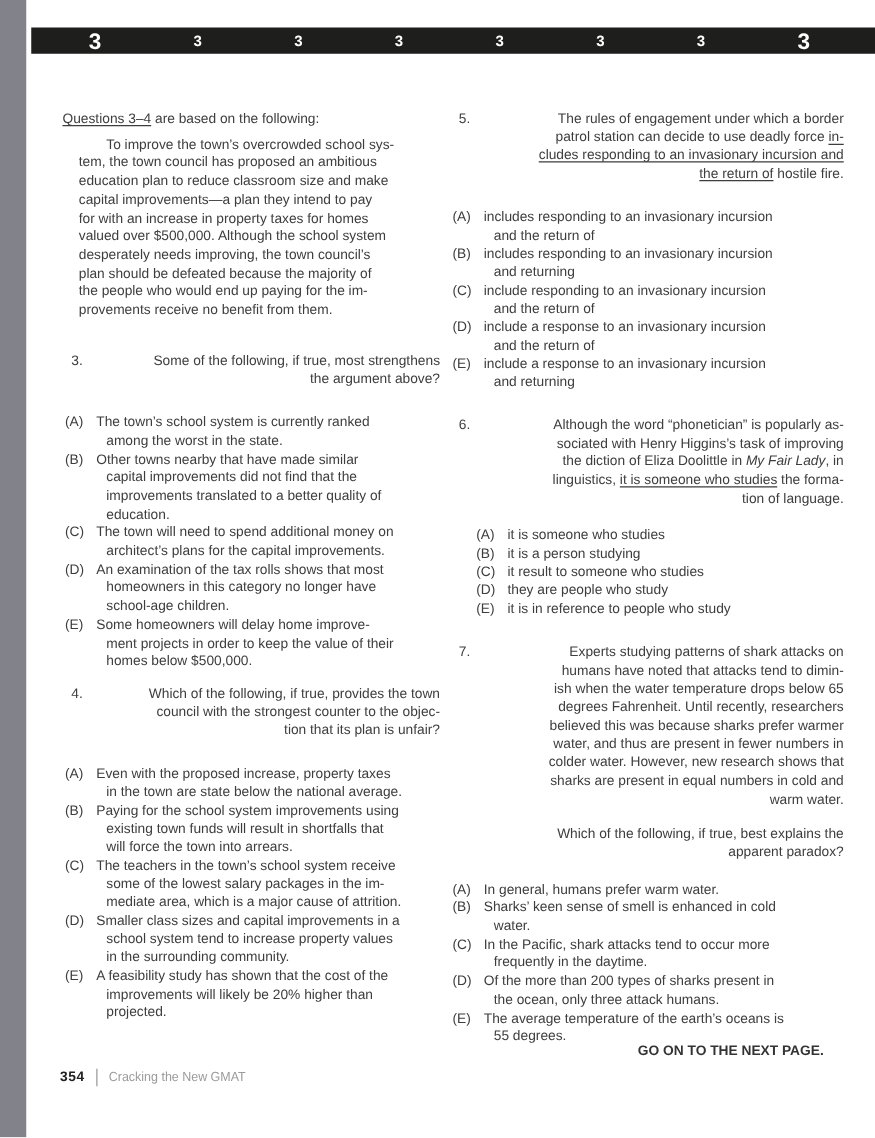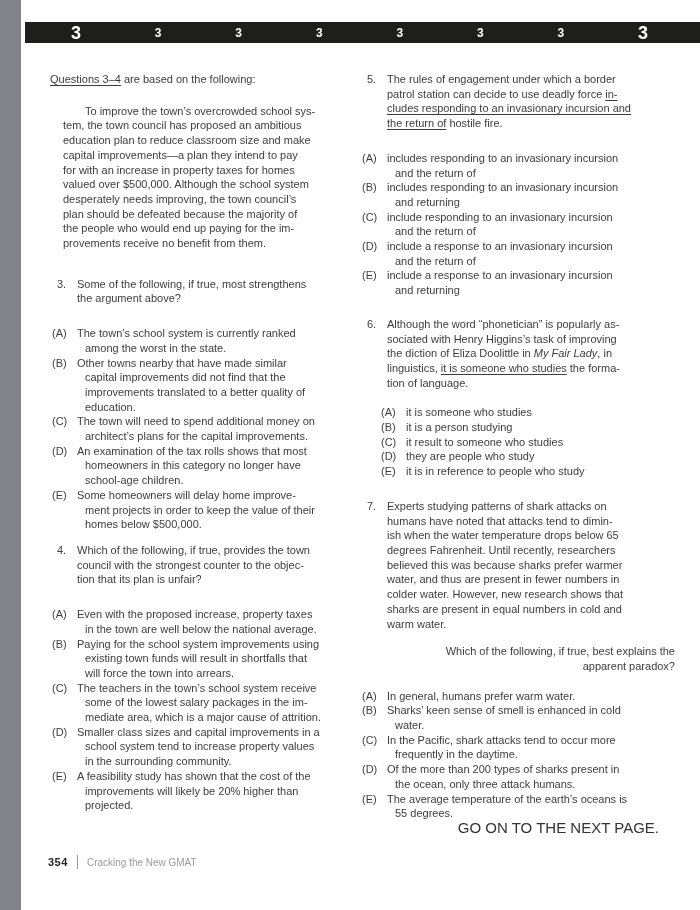--- a/index.html
+++ b/index.html
@@ -9,49 +9,49 @@
   }
   .side-strip { position:absolute; left:0; top:0; width:21px; height:910px; background:#82828a; }
   .header-bar {
     position:absolute; left:25px; right:0; top:22px; height:21px; background:#1e1e1c;
     display:flex; align-items:center; justify-content:space-between;
     padding:0 52px 0 46px; box-sizing:border-box;
   }
   .header-bar .num { color:#ffffff; font-weight:bold; font-size:12px; line-height:1; }
   .header-bar .num.big { font-size:18px; }
 
-  .col { position:absolute; top:72px; }
+  .col { position:absolute; top:88px; }
   .col-left  { left:50px;  width:302px; }
   .col-right { left:360px; width:315px; }
 
   .t { font-size:11px; line-height:14.7px; white-space:pre; }
   .u { text-decoration:underline; text-underline-offset:2px; }
   .i { font-style:italic; }
 
-  .passage { margin-left:13px; margin-top:17px; text-indent:22px; }
+  .passage { margin-left:13px; margin-top:6px; text-indent:22px; }
 
   .qrow { display:flex; }
   .qnum { flex:0 0 20px; margin-left:7px; }
-  .qstem { flex:1 1 auto; }
+  .qstem { flex:1 1 auto;text-align:right; }
 
   .crow { display:flex; }
   .cletter { flex:0 0 25px; margin-left:2px; }
   .ctext { flex:1 1 auto; padding-left:8px; text-indent:-8px; }
 
   .choices { margin-top:20px; }
   .choices-tight { margin-top:15px; }
   .choices-indented { margin-left:19px; }
 
   .mt-q3 { margin-top:26px; }
   .mt-q4 { margin-top:11px; }
   .mt-q6 { margin-top:19px; }
   .mt-q7 { margin-top:20px; }
   .mt-subq { margin-top:13px; margin-left:27px;text-align:right; }
 
-  .goon { margin-top:-2px; text-align:right; padding-right:16px; font-weight:normal; font-size:15px; color:#333333; }
+  .goon { margin-top:-2px; text-align:right; padding-right:16px; font-weight:bold; font-size:11px; color:#333333; }
 
   .footer { position:absolute; left:48px; top:855px; display:flex; align-items:center; }
   .footer .pagenum { font-weight:bold; font-size:11px; color:#222222; letter-spacing:0.5px; }
   .footer .sep { display:inline-block; width:1px; height:14px; background:#9a9a9a; margin:0 9px; }
   .footer .booktitle { font-size:10.5px; color:#9b9b9b; transform:scaleX(0.95); transform-origin:left center; }
 </style>
 </head>
 <body>
 
 <div class="page">
@@ -126,21 +126,21 @@
       <span class="qnum">4.</span>
       <span class="qstem">Which of the following, if true, provides the town
 council with the strongest counter to the objec-
 tion that its plan is unfair?</span>
     </div>
 
     <div class="choices">
       <div class="crow t">
         <span class="cletter">(A)</span>
         <span class="ctext">Even with the proposed increase, property taxes
-in the town are well below the national average.</span>
+in the town are state below the national average.</span>
       </div>
       <div class="crow t">
         <span class="cletter">(B)</span>
         <span class="ctext">Paying for the school system improvements using
 existing town funds will result in shortfalls that
 will force the town into arrears.</span>
       </div>
       <div class="crow t">
         <span class="cletter">(C)</span>
         <span class="ctext">The teachers in the town’s school system receive

